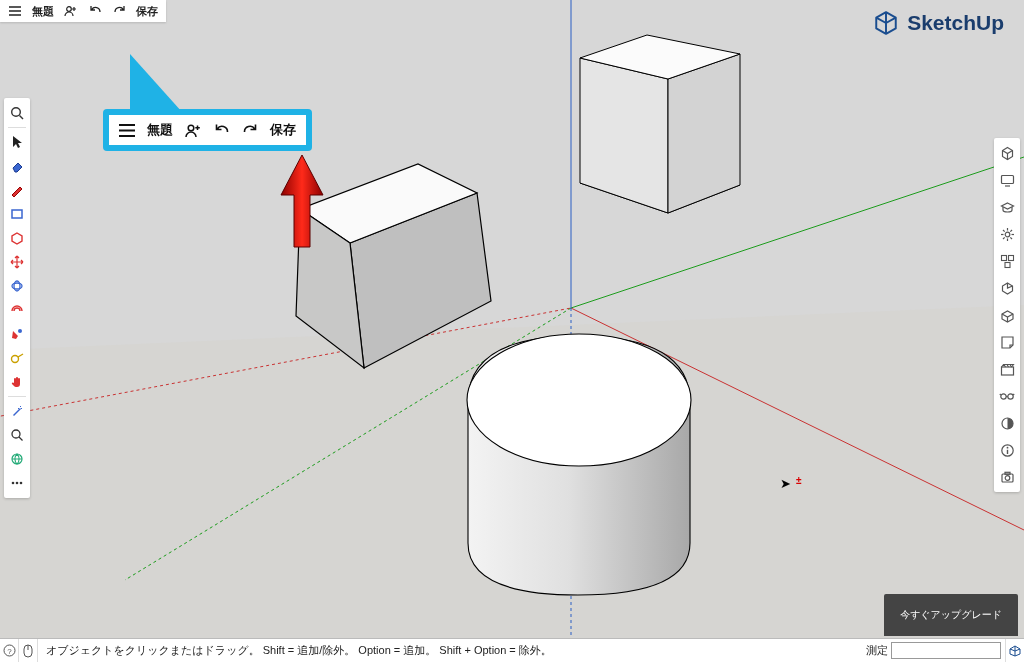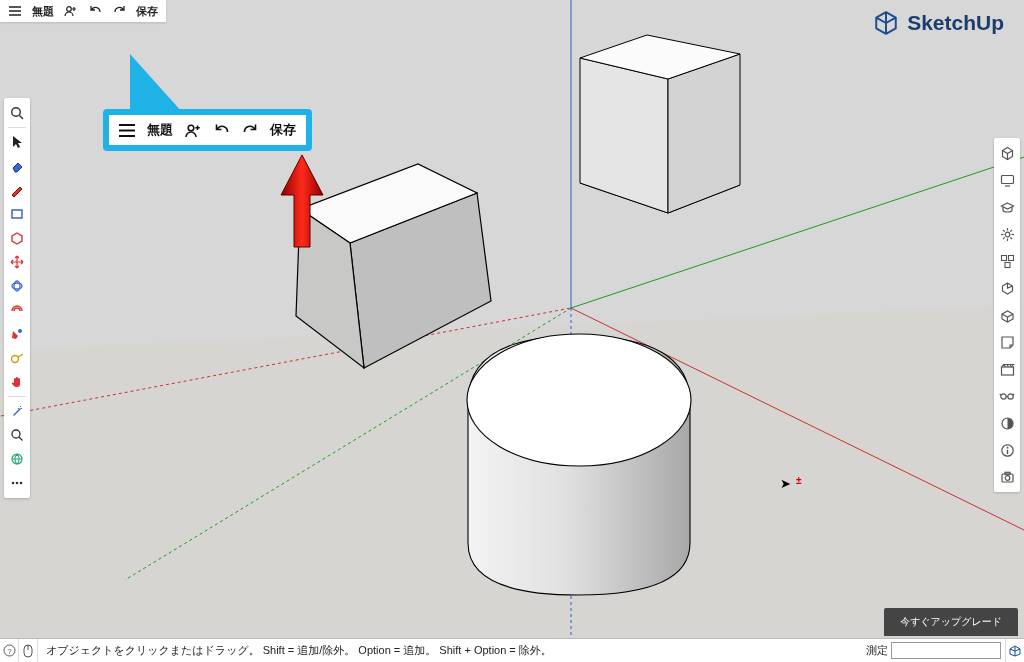--- a/index.html
+++ b/index.html
@@ -23,21 +23,21 @@
 .right-toolbar{right:4px;top:138px;gap:0;}
 .right-toolbar .tool{width:22px;height:22px;display:flex;align-items:center;justify-content:center;font-size:14px;}
 .right-toolbar .tool+.tool{margin-top:5px}
 .statusbar{position:absolute;left:0;right:0;bottom:0;height:23px;background:#fff;border-top:1px solid #bbb;display:flex;align-items:center;font-size:11px;color:#222;z-index:30;}
 .statusbar .sb-ic{width:18px;display:flex;align-items:center;justify-content:center;height:100%;border-right:1px solid #ddd}
 .statusbar .hint{padding-left:8px;}
 .statusbar .spacer{flex:1}
 .statusbar .measure-label{font-size:11px;padding-right:3px;text-align:center;}
 .statusbar .measure-box{width:108px;height:15px;border:1px solid #999;margin-right:4px;background:#fff;}
 .statusbar .geo{width:18px;display:flex;align-items:center;justify-content:center;border-left:1px solid #ddd;height:100%}
-.upgrade{position:absolute;right:6px;bottom:26px;background:#444;color:#fff;font-size:10px;padding:7px 16px;border-radius:2px 2px 0 0;z-index:25;}
+.upgrade{position:absolute;right:6px;bottom:26px;background:#444;color:#fff;font-size:10px;padding:14px 16px;border-radius:2px 2px 0 0;z-index:25;}
 .scene{position:absolute;left:0;top:0;right:0;bottom:0;z-index:1;}
 .cursor{position:absolute;left:780px;top:476px;z-index:15;font-size:13px;color:#000;pointer-events:none}
 .cursor .plus{color:#d90000;font-weight:bold;position:relative;left:5px;top:-4px;font-size:10px}
 .tool svg, .ic svg{display:block}
 </style>
 </head>
 <body>
 
 <svg class="scene" viewBox="0 0 1024 662" preserveAspectRatio="none">
 

